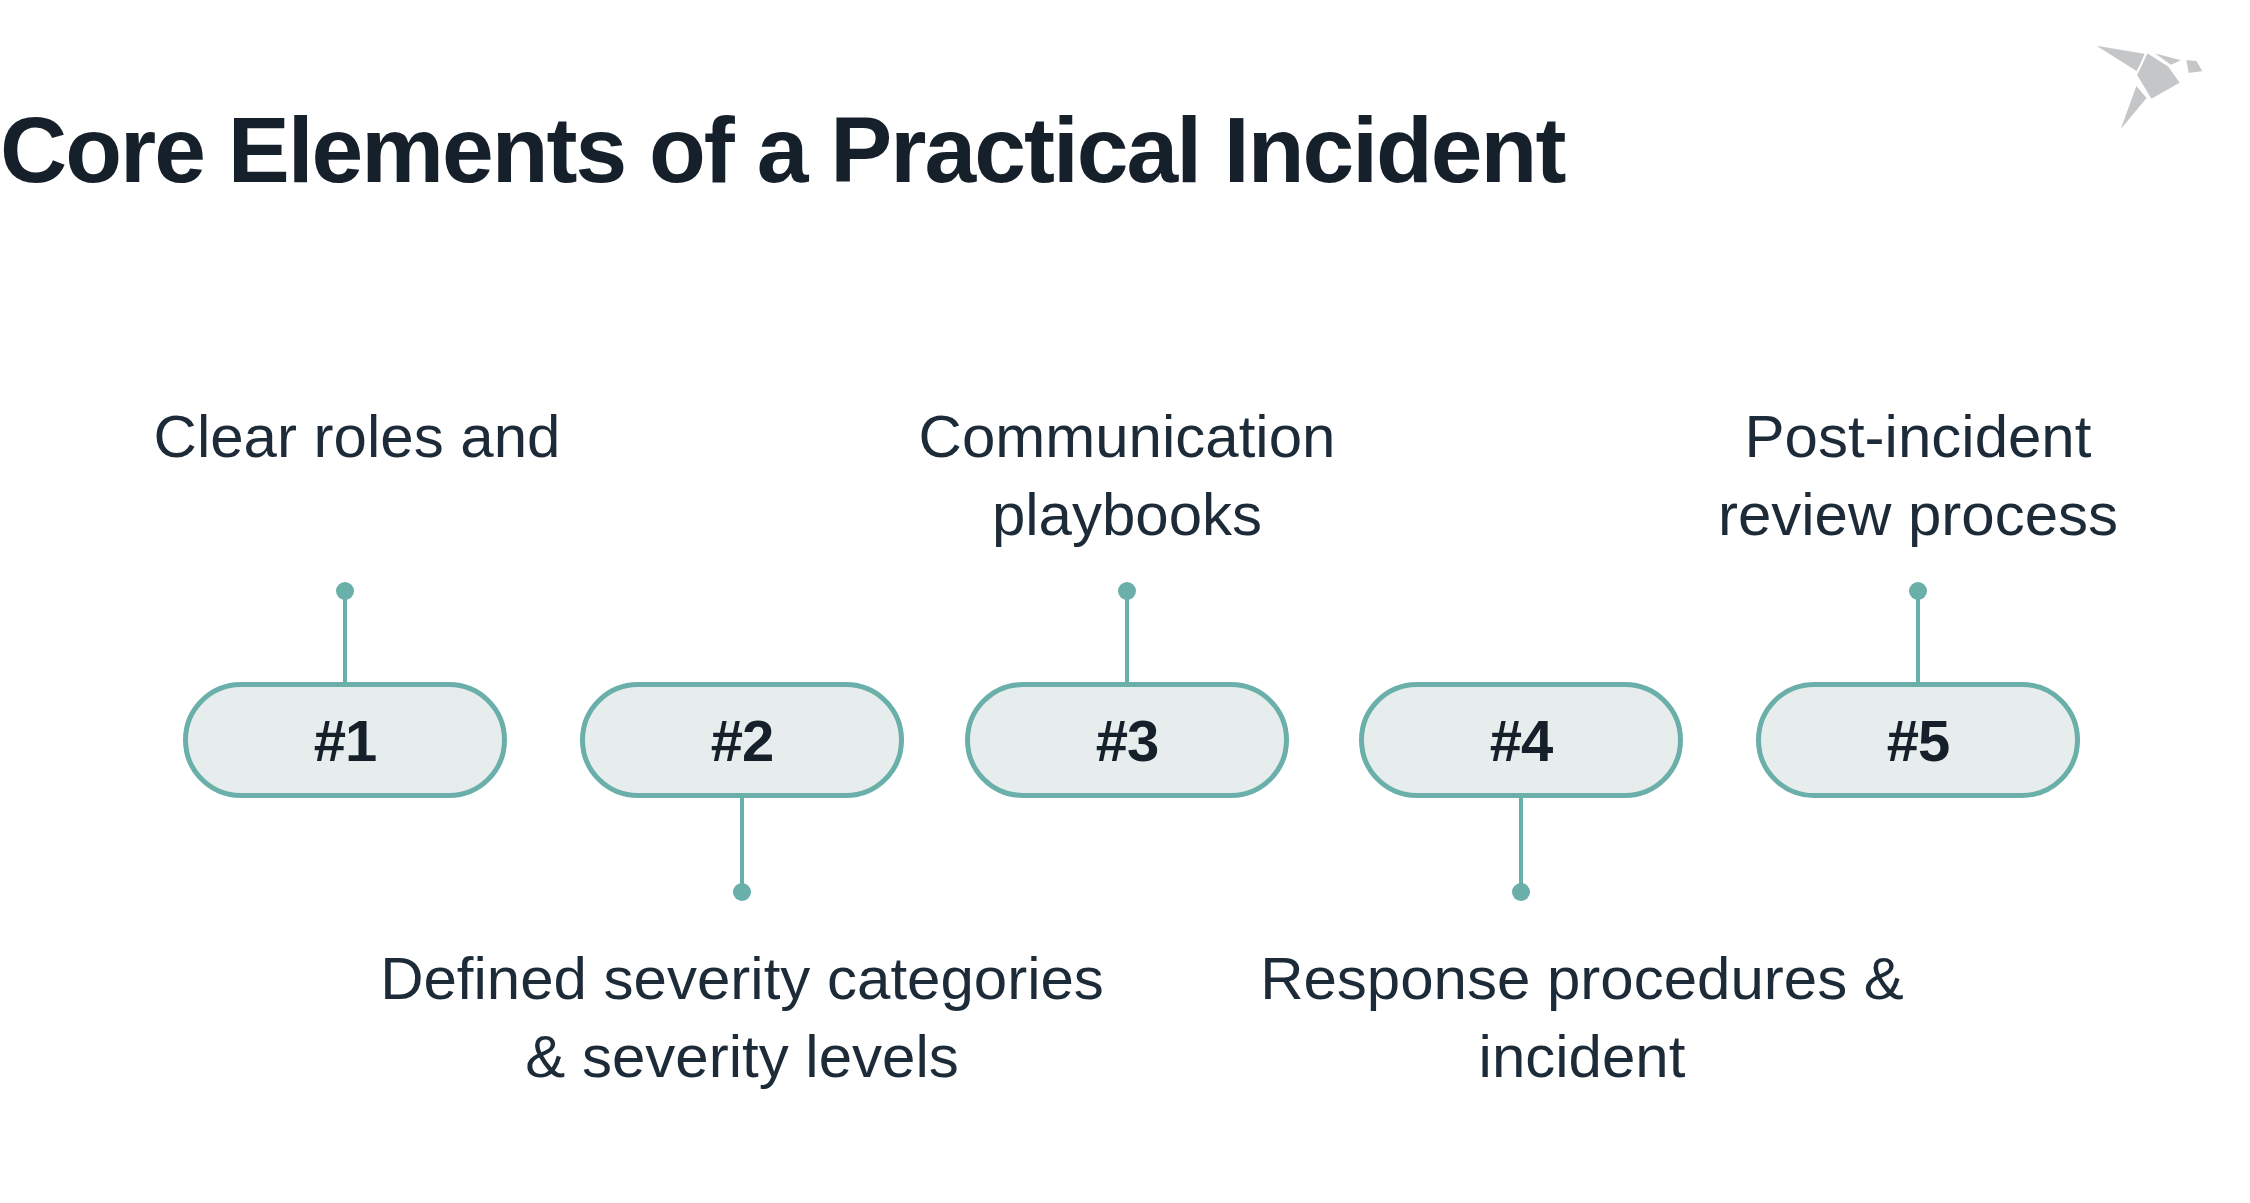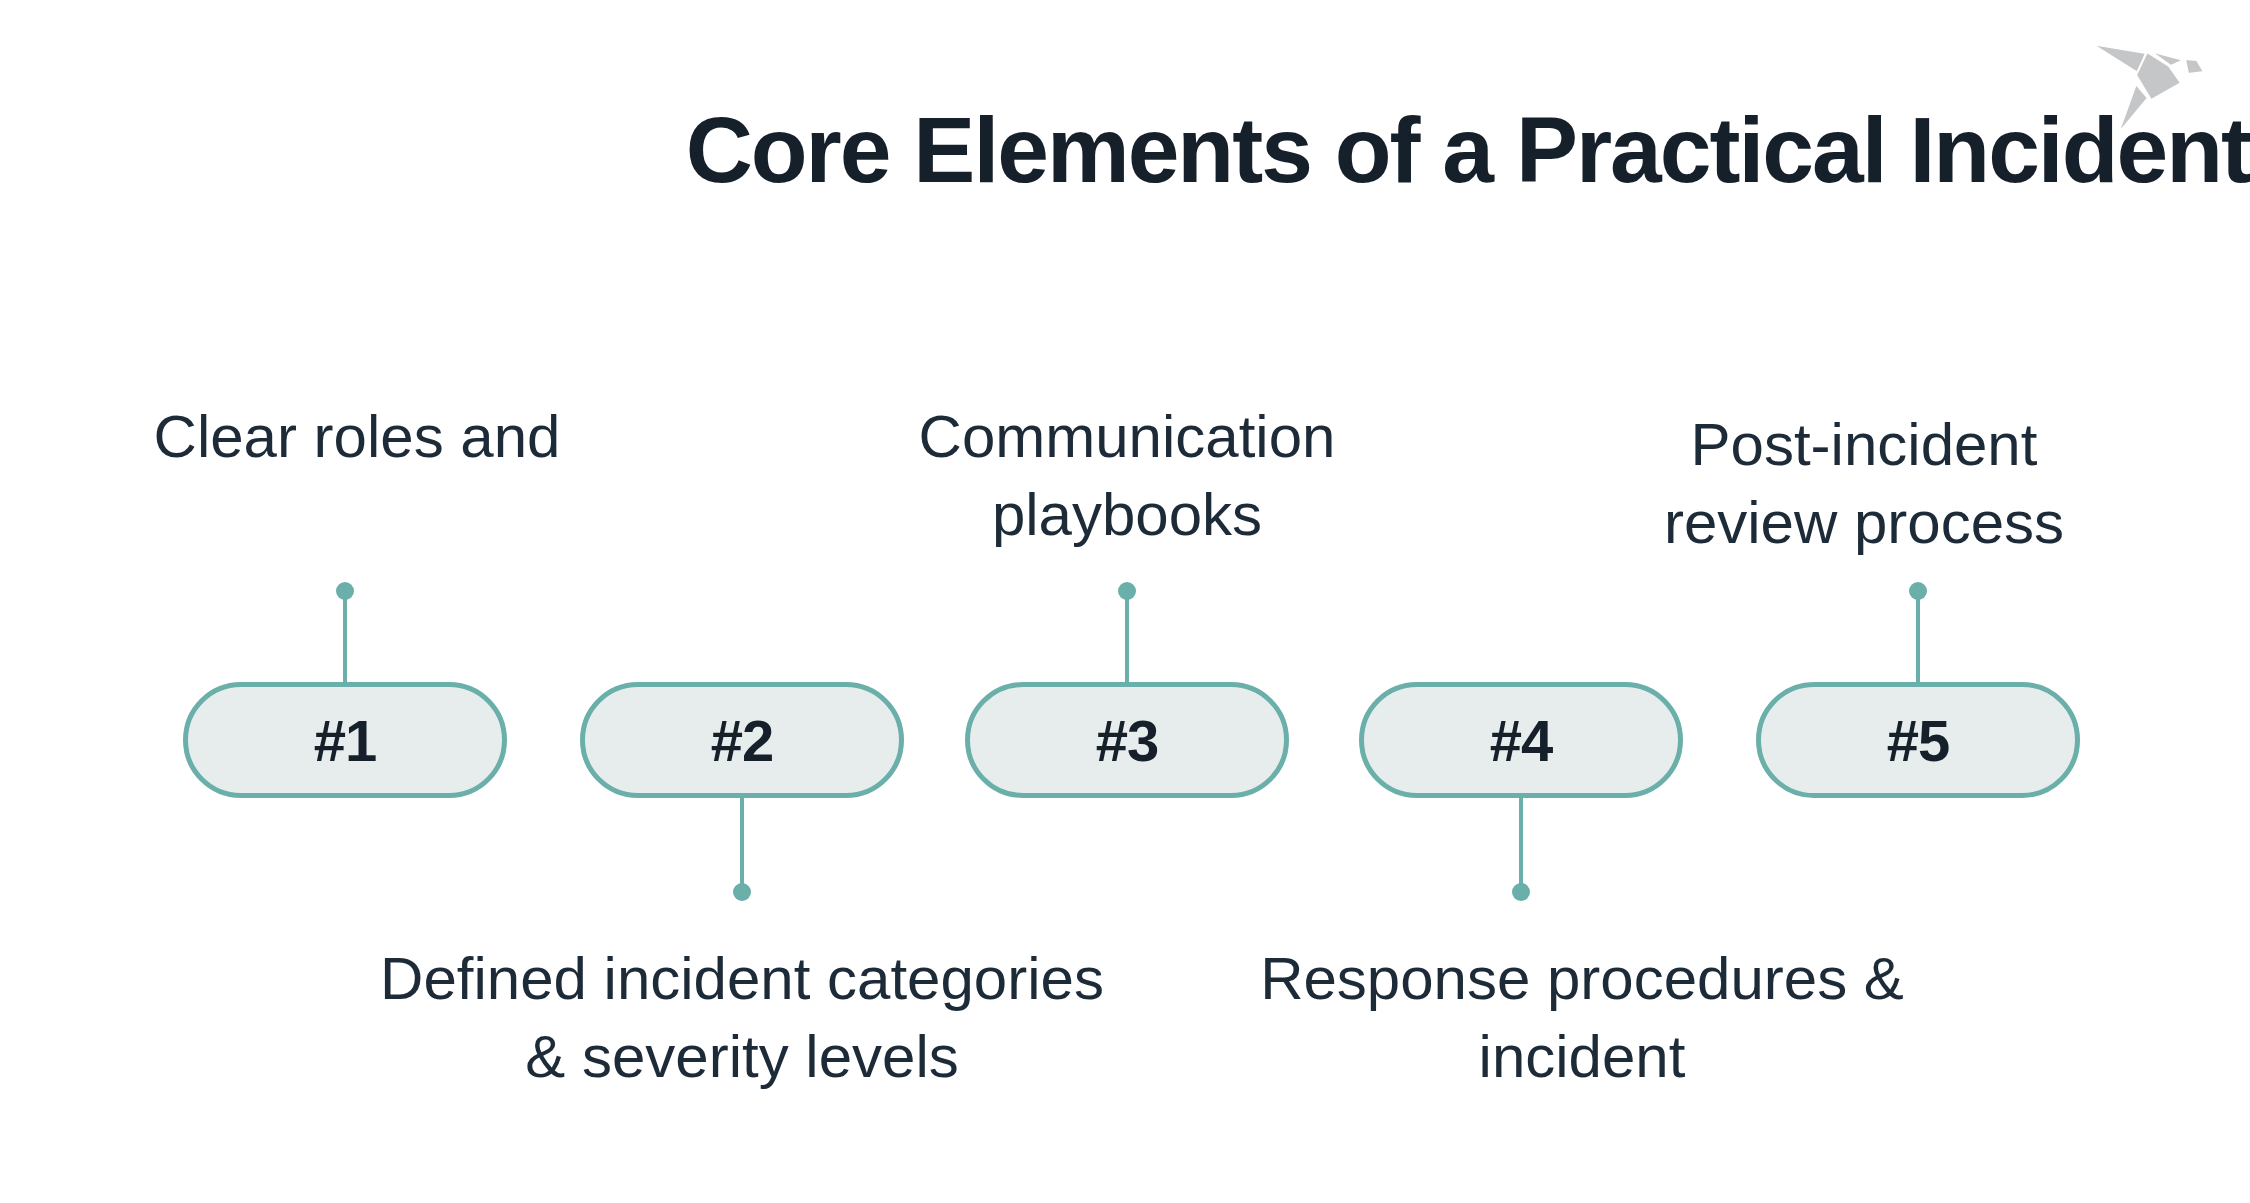--- a/index.html
+++ b/index.html
@@ -11,21 +11,21 @@
     font-family: "Liberation Sans", sans-serif;
     overflow: hidden;
   }
 
   
   .title {
     position: absolute;
     top: 92px;
     left: 0;
     width: 100%;
-    text-align: right;
+    text-align: left;
     color: var(--title_text, #15202b);
     font-weight: bold;
     font-size: 93px;
     line-height: 117px;
     letter-spacing: -2px;
   }
 
   
   .logo {
     position: absolute;
@@ -100,21 +100,21 @@
     font-size: 60px;
     line-height: 78px;
   }
   .label span { display: block; }
   .label.top { top: 398px; width: 560px; }
   .label.bottom { top: 940px; width: 760px; }
   .label.l1 { left: 77px; }
   .label.l2 { left: 362px; }
   .label.l3 { left: 847px; }
   .label.l4 { left: 1202px; }
-  .label.l5 { left: 1584px; margin-top: 8px; }
+  .label.l5 { left: 1638px; }
 </style>
 </head>
 <body>
 
 <div class="canvas">
 
   <div class="title">
     <div>Core Elements of a Practical Incident</div>
   </div>
 
@@ -162,21 +162,21 @@
   <div class="pill p5">
     <span class="num">#5</span>
   </div>
 
   <div class="cline below c2"></div>
   <div class="cdot below c2"></div>
   <div class="cline below c4"></div>
   <div class="cdot below c4"></div>
 
   <div class="label bottom l2">
-    <span>Defined incident categories</span>
+    <span>Defined severity categories</span>
     <span>&amp; severity levels</span>
   </div>
   <div class="label bottom l4">
     <span>Response procedures &amp;</span>
     <span>incident</span>
   </div>
 
 </div>
 
 </body></html>

